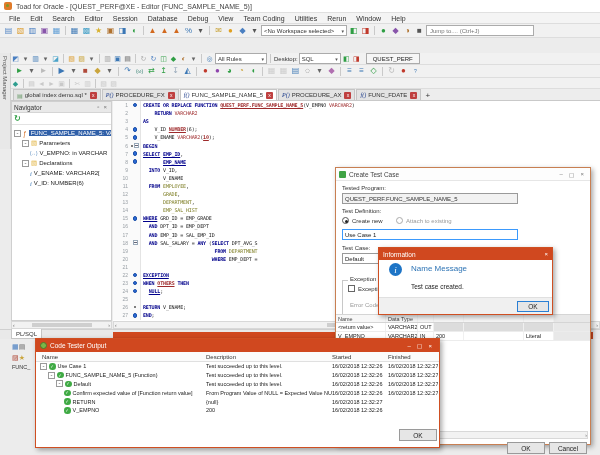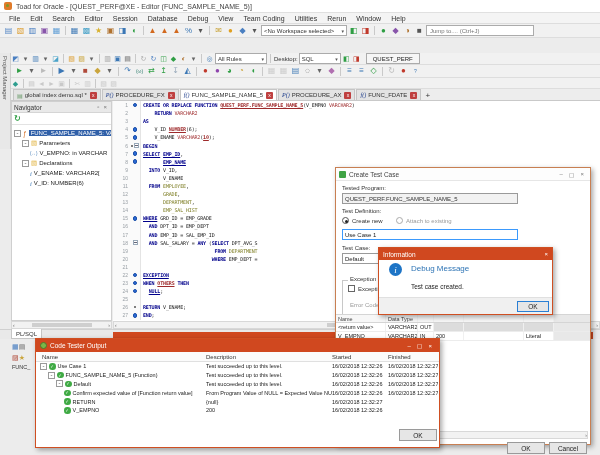--- a/index.html
+++ b/index.html
@@ -737,19 +737,19 @@
       </div>
     <button class="btn" style="left:363px;top:90px;width:38px;">OK</button>
   </div>
 
   <div class="win" id="info">
     <div class="ttl">
       <span class="t">Information</span>
       <span class="x">×</span>
     </div>
     <div class="infoicon">i</div>
-    <div class="infohead">Debug Message</div>
+    <div class="infohead">Name Message</div>
     <div class="infomsg">Test case created.</div>
     <div class="infofoot"></div>
     <button class="btn" style="left:138px;top:53px;width:32px;height:11px;">OK</button>
   </div>
 
 </div>
 
 </body></html>

